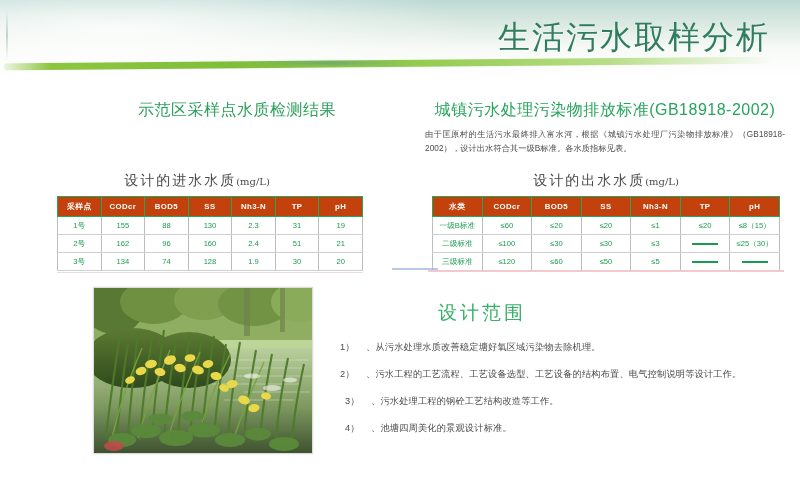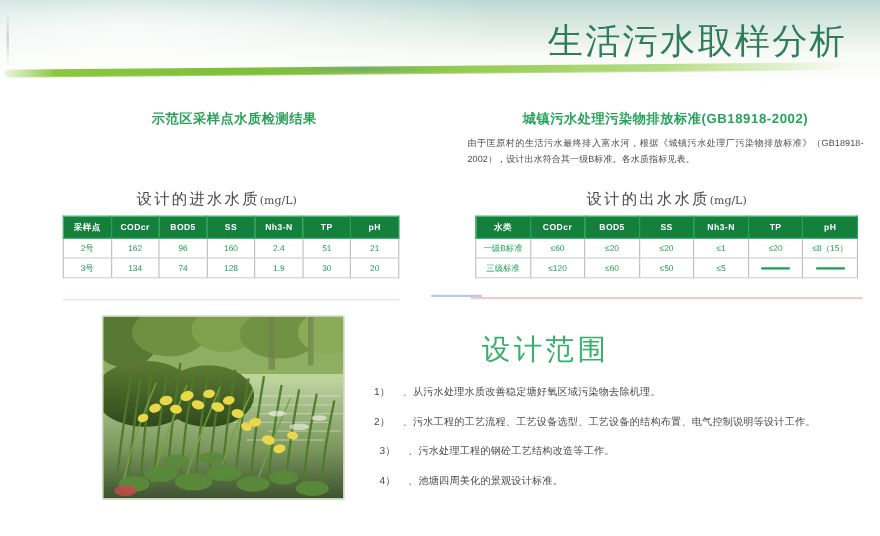--- a/index.html
+++ b/index.html
@@ -75,22 +75,22 @@
     top: 16px;
     font-size: 32px;
     letter-spacing: 2px;
     color: #2f7d5e;
     font-weight: 500;
     text-shadow: 0 1px 1px rgba(255,255,255,0.8);
   }
 
   
   .sec-head {
-    font-size: 12px;
-    font-weight: bold;
+    font-size: 16px;
+    font-weight: normal;
     color: #2aa05a;
     letter-spacing: 0.5px;
   }
   .sec-head.dark { color: #26a45c; }
 
   .body-text {
     font-size: 8.2px;
     line-height: 1.75;
     color: #4b4b4b;
     letter-spacing: 0.1px;
@@ -129,21 +129,21 @@
 
   
   table.wq {
     border-collapse: collapse;
     width: 100%;
     font-size: 7.6px;
     color: #1a9c4e;
     table-layout: fixed;
   }
   table.wq th {
-    background: #15803d;
+    background: #c2410c;
     color: #ffffff;
     font-weight: bold;
     font-size: 7.8px;
     padding: 4px 1px;
     border: 1px solid #22a85a;
     letter-spacing: 0.4px;
     white-space: nowrap;
   }
   table.wq td {
     background: #ffffff;
@@ -228,21 +228,21 @@
   .photo svg { display: block; }
 
   
   .scope {
     position: absolute;
     left: 340px;
     top: 300px;
     width: 450px;
   }
   .scope-title {
-    font-size: 26px;
+    font-size: 19px;
     color: #36b06a;
     letter-spacing: 3px;
     margin-left: 98px;
     margin-bottom: 16px;
     font-weight: 500;
   }
   .scope-list {
     list-style: none;
     margin: 0;
     padding: 0;
@@ -293,20 +293,29 @@
         <th>CODcr</th>
         <th>BOD5</th>
         <th>SS</th>
         <th>Nh3-N</th>
         <th>TP</th>
         <th>pH</th>
       </tr>
     </thead>
     <tbody>
       <tr>
+        <td class="label">1号</td>
+        <td>155</td>
+        <td>88</td>
+        <td>130</td>
+        <td>2.3</td>
+        <td>31</td>
+        <td>19</td>
+      </tr>
+      <tr>
         <td class="label">2号</td>
         <td>162</td>
         <td>96</td>
         <td>160</td>
         <td>2.4</td>
         <td>51</td>
         <td>21</td>
       </tr>
       <tr>
         <td class="label">3号</td>
@@ -339,20 +348,29 @@
     </thead>
     <tbody>
       <tr>
         <td class="label">一级B标准</td>
         <td>≤60</td>
         <td>≤20</td>
         <td>≤20</td>
         <td>≤1</td>
         <td>≤20</td>
         <td>≤8（15）</td>
+      </tr>
+      <tr>
+        <td class="label">二级标准</td>
+        <td>≤100</td>
+        <td>≤30</td>
+        <td>≤30</td>
+        <td>≤3</td>
+        <td><span class="dash"></span></td>
+        <td>≤25（30）</td>
       </tr>
       <tr>
         <td class="label">三级标准</td>
         <td>≤120</td>
         <td>≤60</td>
         <td>≤50</td>
         <td>≤5</td>
         <td><span class="dash"></span></td>
         <td><span class="dash"></span></td>
       </tr>

